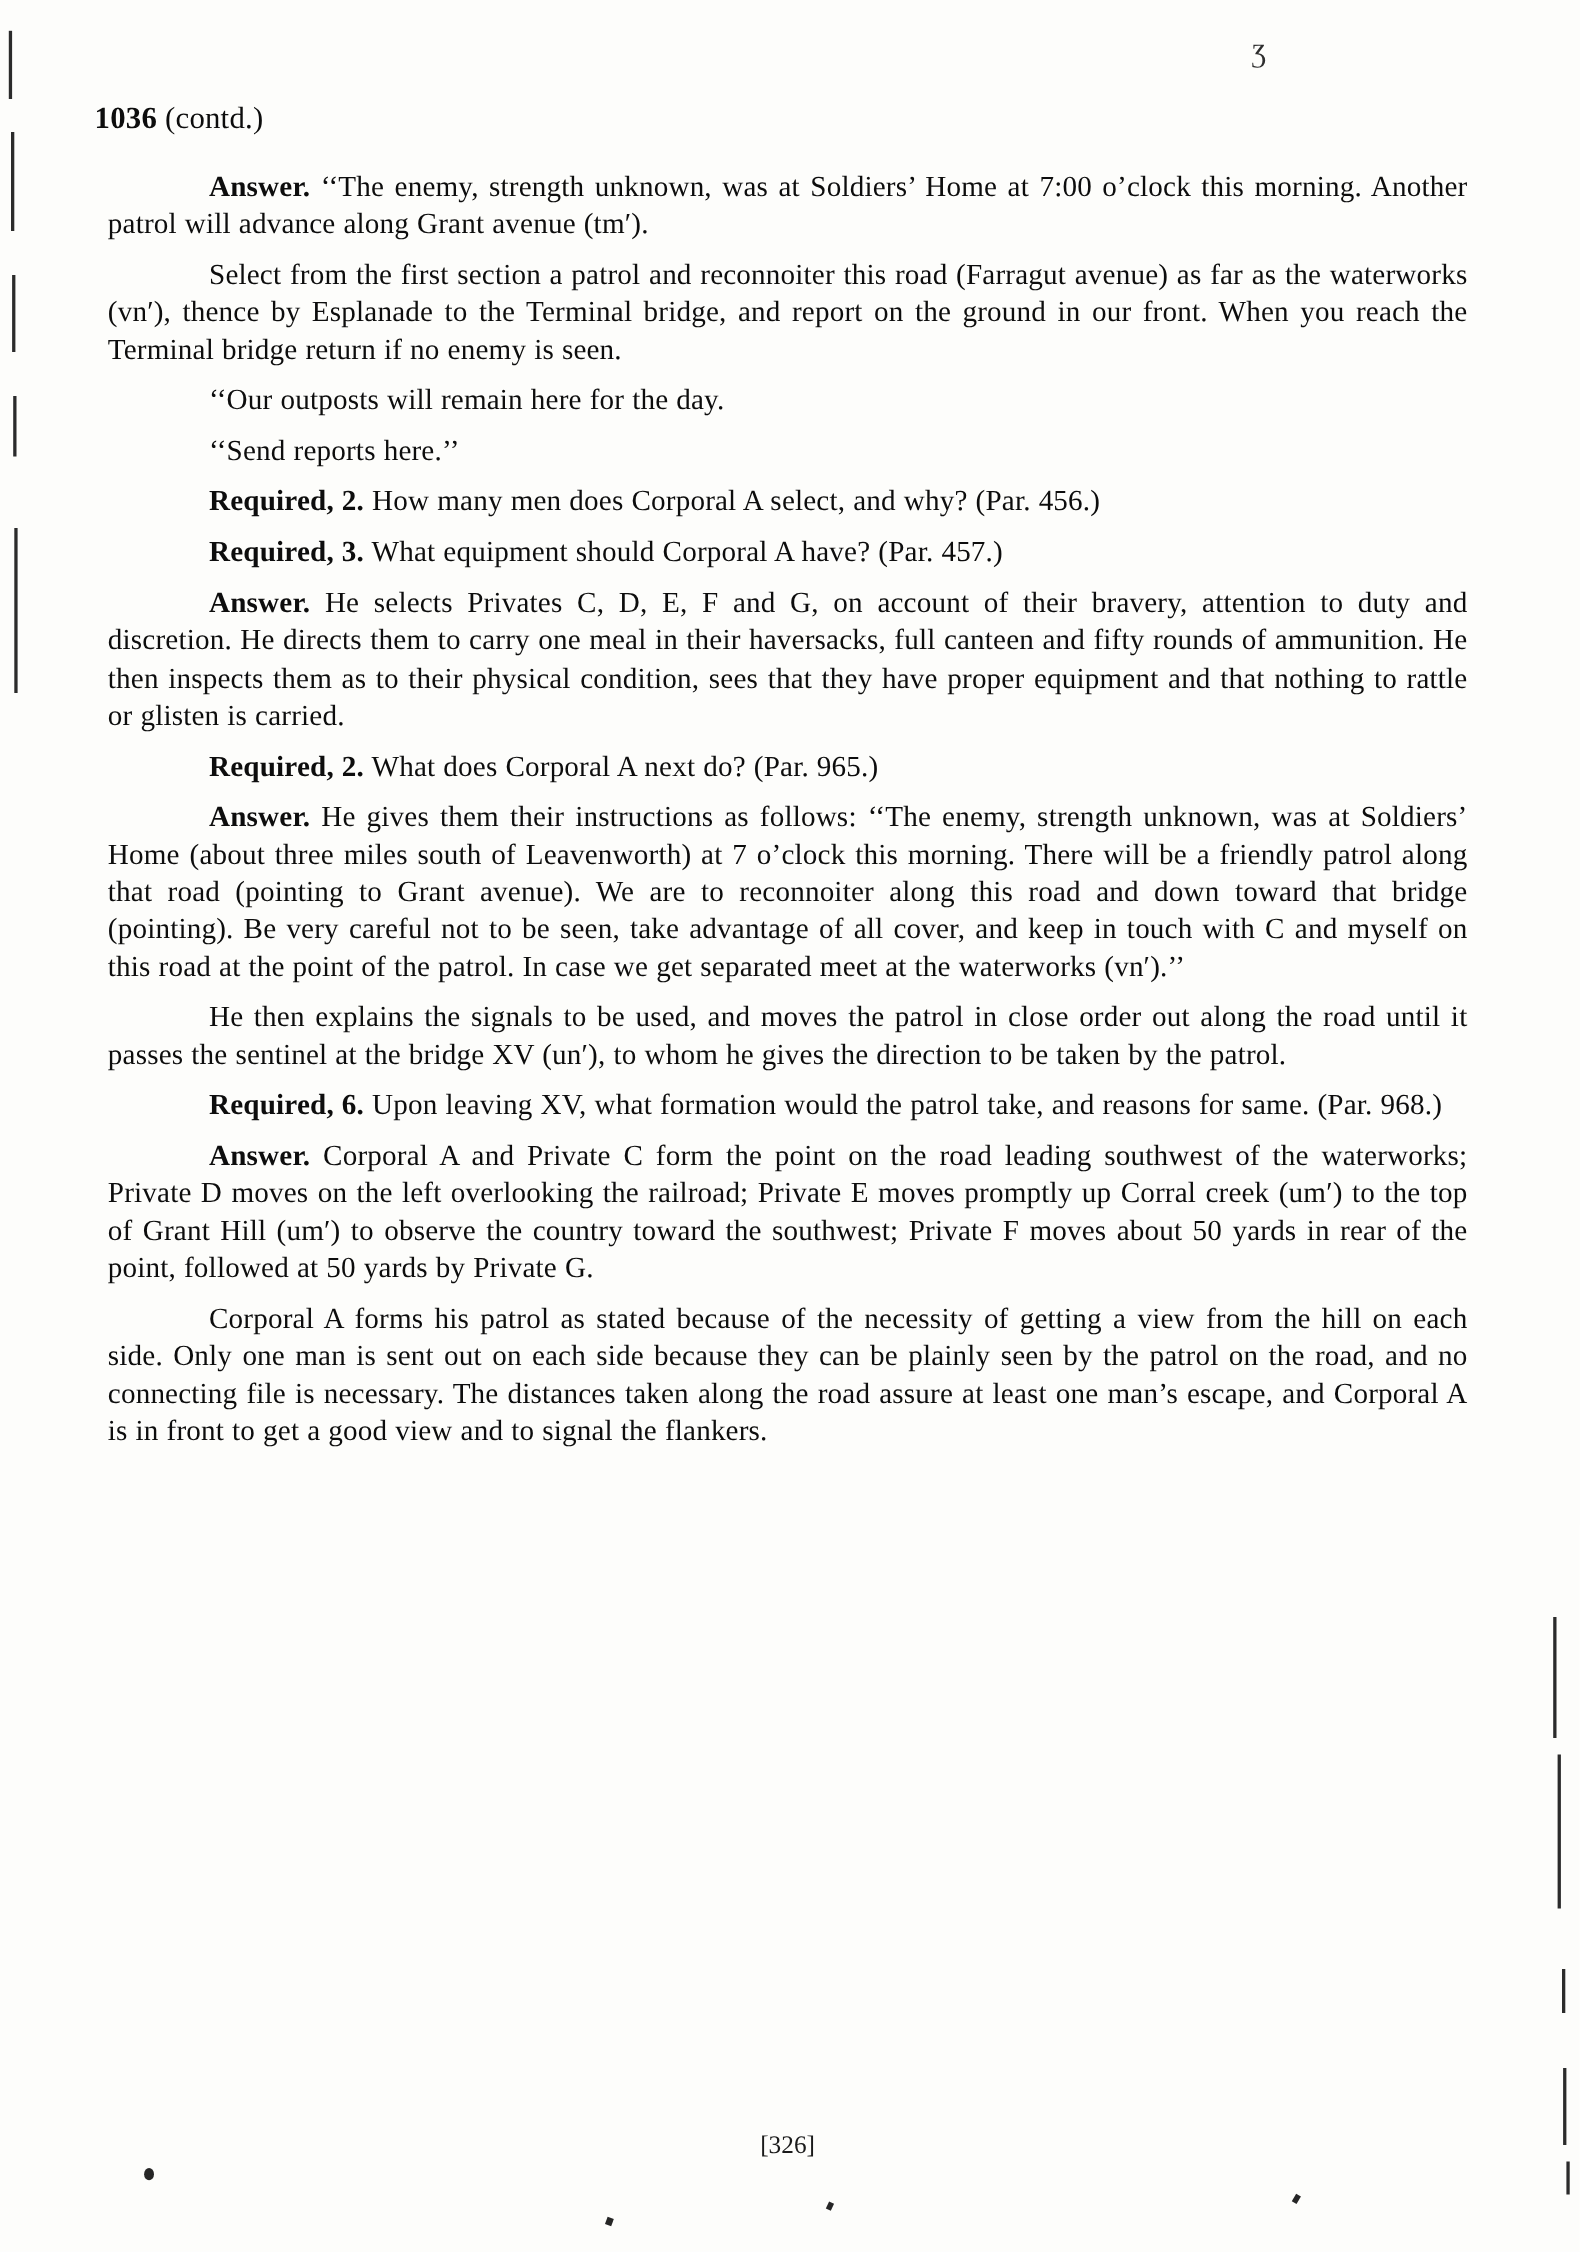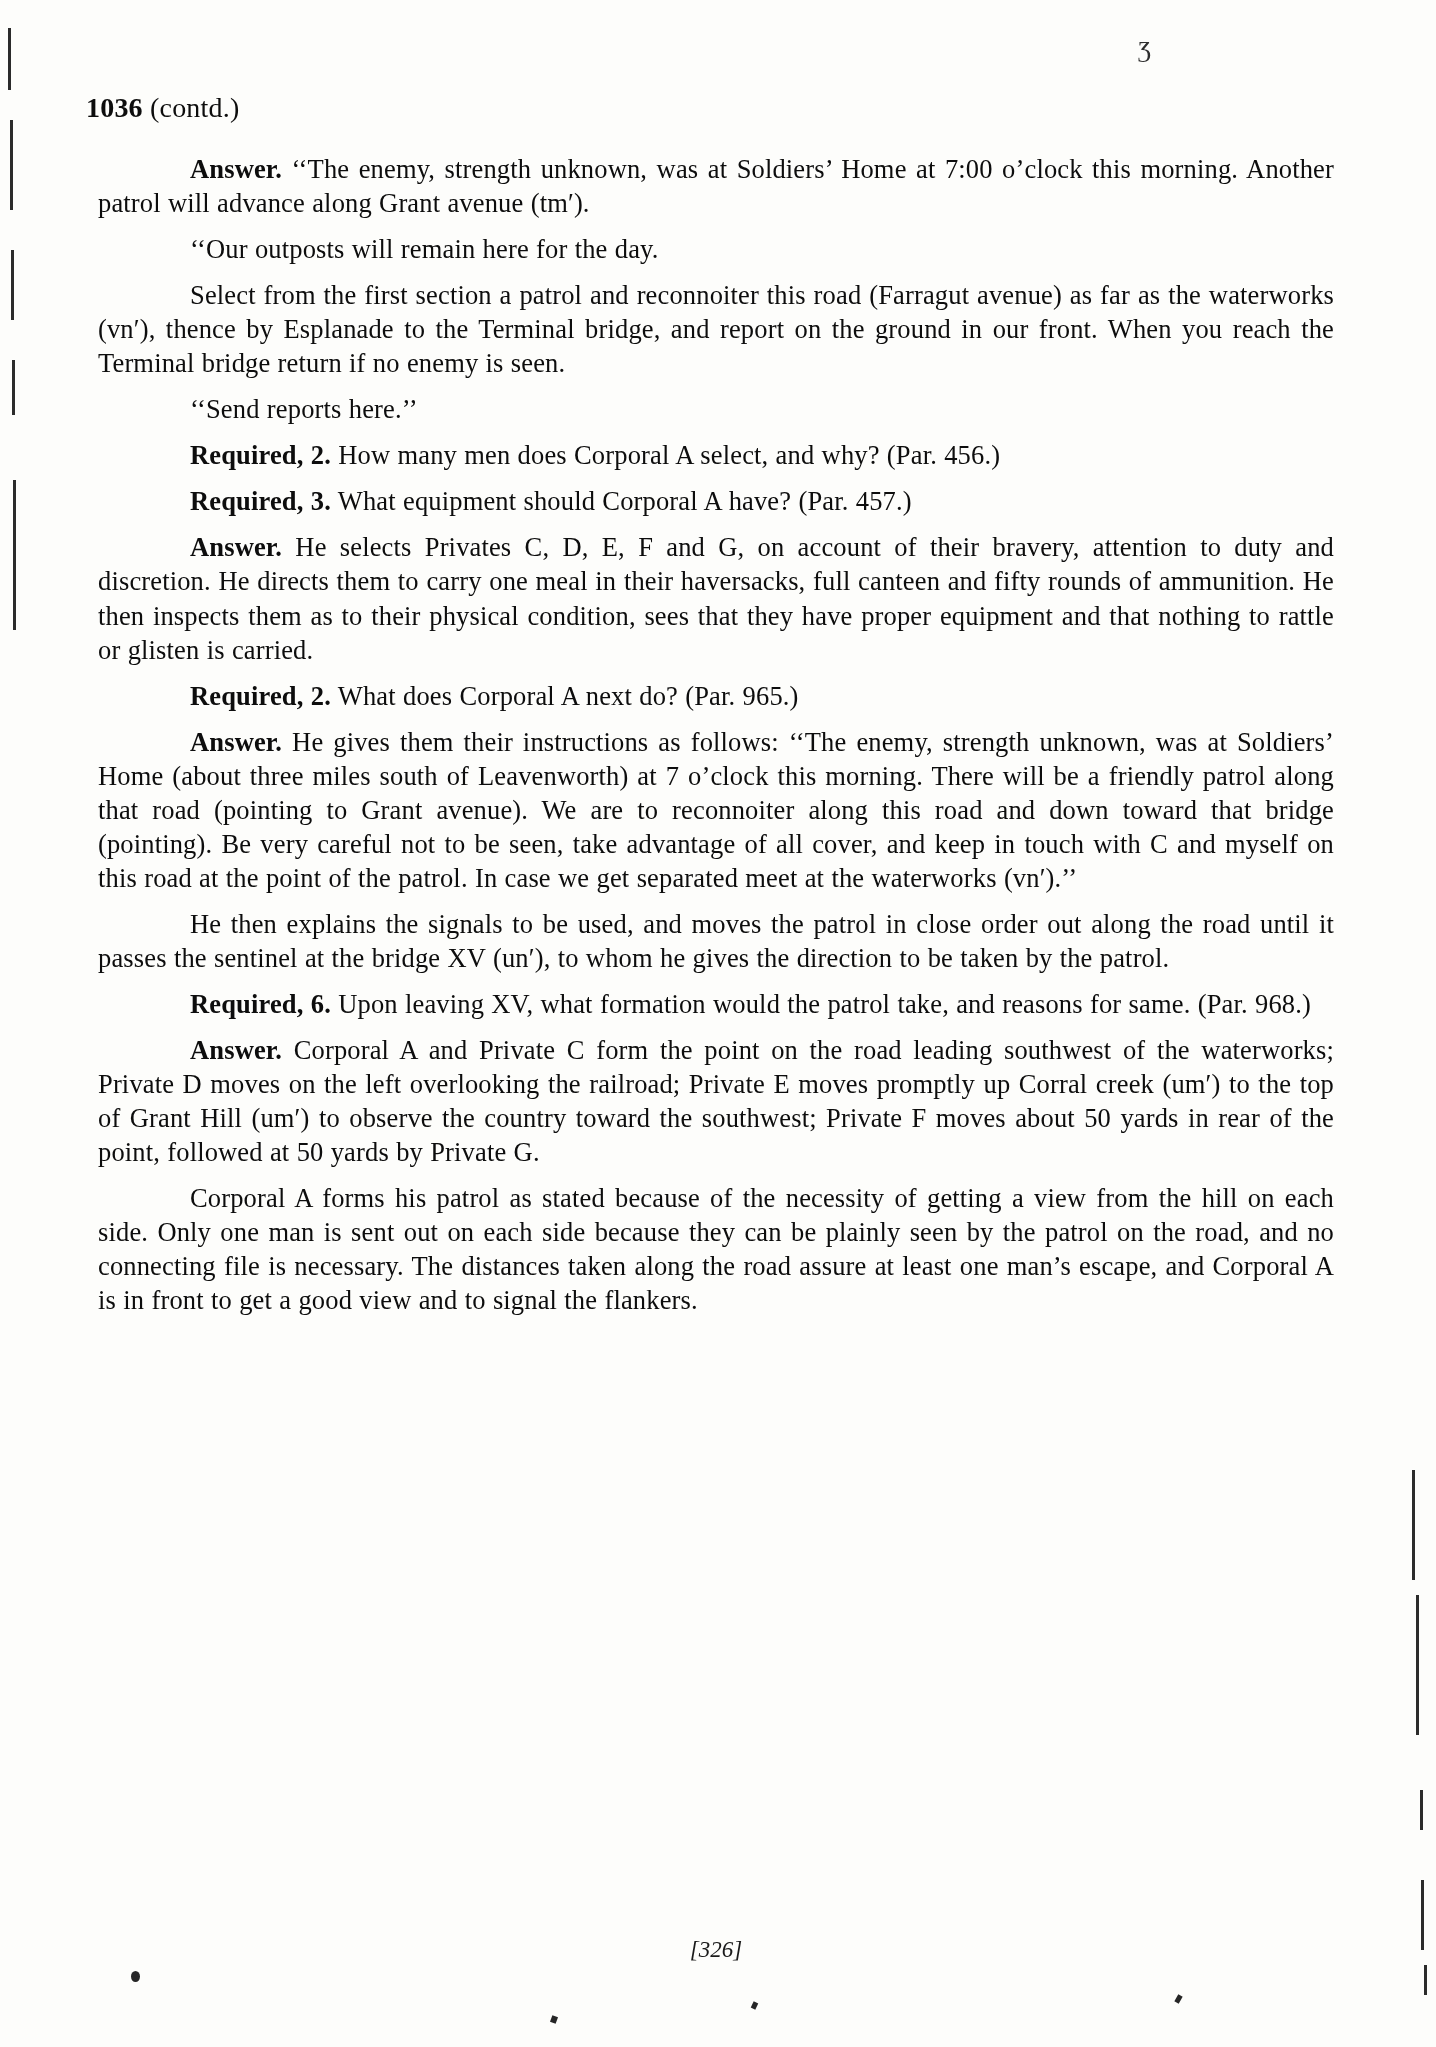--- a/index.html
+++ b/index.html
@@ -58,21 +58,20 @@
   }
   .page-number {
     position: absolute;
     left: 0;
     top: 1845px;
     width: 1260px;
     text-align: center;
     font-size: 23px;
     font-family: "Liberation Serif", serif;
     color: #1a1a1a;
-    font-style: italic;
   }
   .corner-mark {
     position: absolute;
     font-size: 24px;
     color: #2e2e2e;
     font-family: "Liberation Serif", serif;
   }
   .speck {
     position: absolute;
     background: #262626;
@@ -104,23 +103,23 @@
 
   <div class="content">
 
     <div class="running-head">
       <span>1036</span>
       <span class="contd">(contd.)</span>
     </div>
 
     <p class="body-par"><span class="lead">Answer.</span><span> ‘‘The enemy, strength unknown, was at Soldiers’ Home at 7:00 o’clock this morning.  Another patrol will advance along Grant avenue (tm′).</span></p>
 
+    <p class="body-par"><span>Select from the first section a patrol and reconnoiter this road (Farragut avenue) as far as the waterworks (vn′), thence by Esplanade to the Terminal bridge, and report on the ground in our front.  When you reach the Terminal bridge return if no enemy is seen.</span></p>
+
     <p class="body-par"><span>‘‘Our outposts will remain here for the day.</span></p>
-
-    <p class="body-par"><span>Select from the first section a patrol and reconnoiter this road (Farragut avenue) as far as the waterworks (vn′), thence by Esplanade to the Terminal bridge, and report on the ground in our front.  When you reach the Terminal bridge return if no enemy is seen.</span></p>
 
     <p class="body-par"><span>‘‘Send reports here.’’</span></p>
 
     <p class="body-par"><span class="lead">Required, 2.</span><span>  How many men does Corporal A select, and why?  (Par. 456.)</span></p>
 
 
     <p class="body-par"><span class="lead">Required, 3.</span><span>  What equipment should Corporal A have?   (Par. 457.)</span></p>
 
 
     <p class="body-par"><span class="lead">Answer.</span><span>  He selects Privates C, D, E, F and G, on account of their bravery, attention to duty and discretion.  He directs them to carry one meal in their haversacks, full canteen and fifty rounds of ammunition.  He then inspects them as to their physical condition, sees that they have proper equipment and that nothing to rattle or glisten is carried.</span></p>

